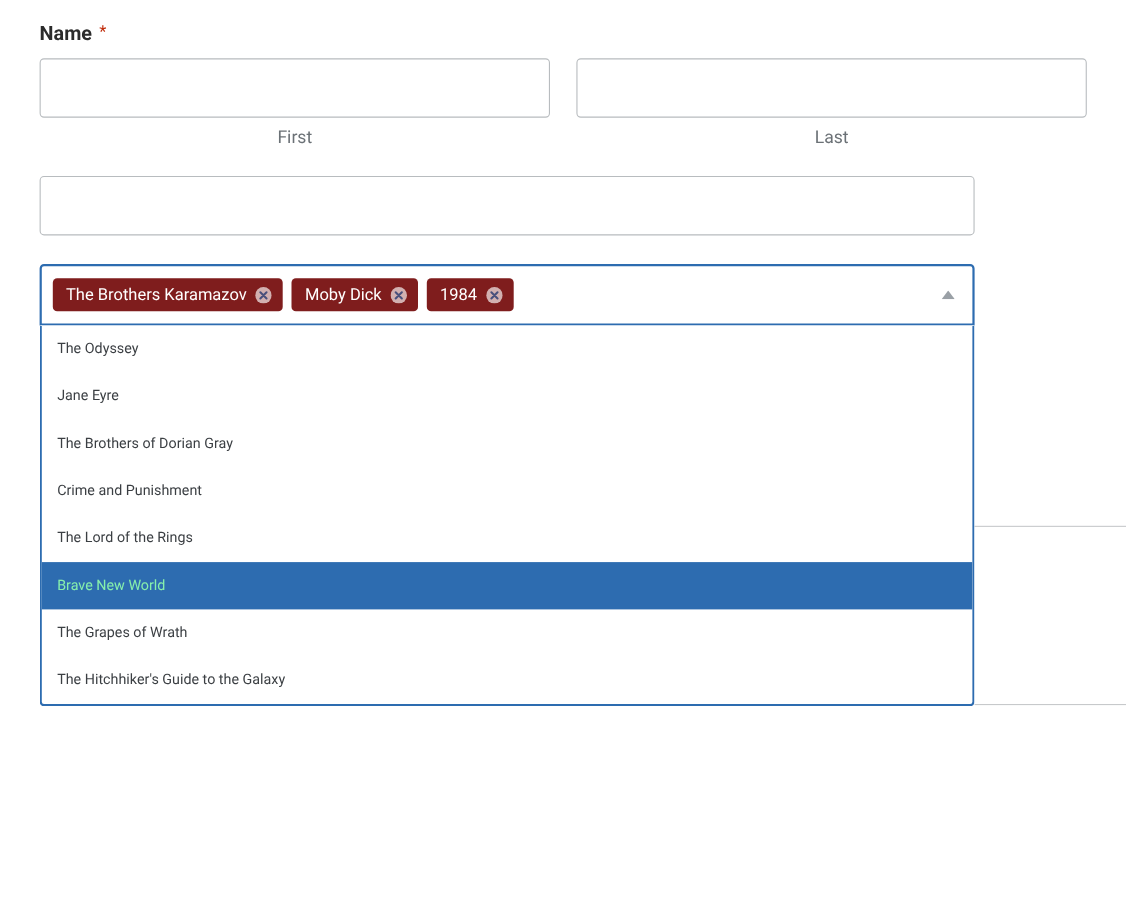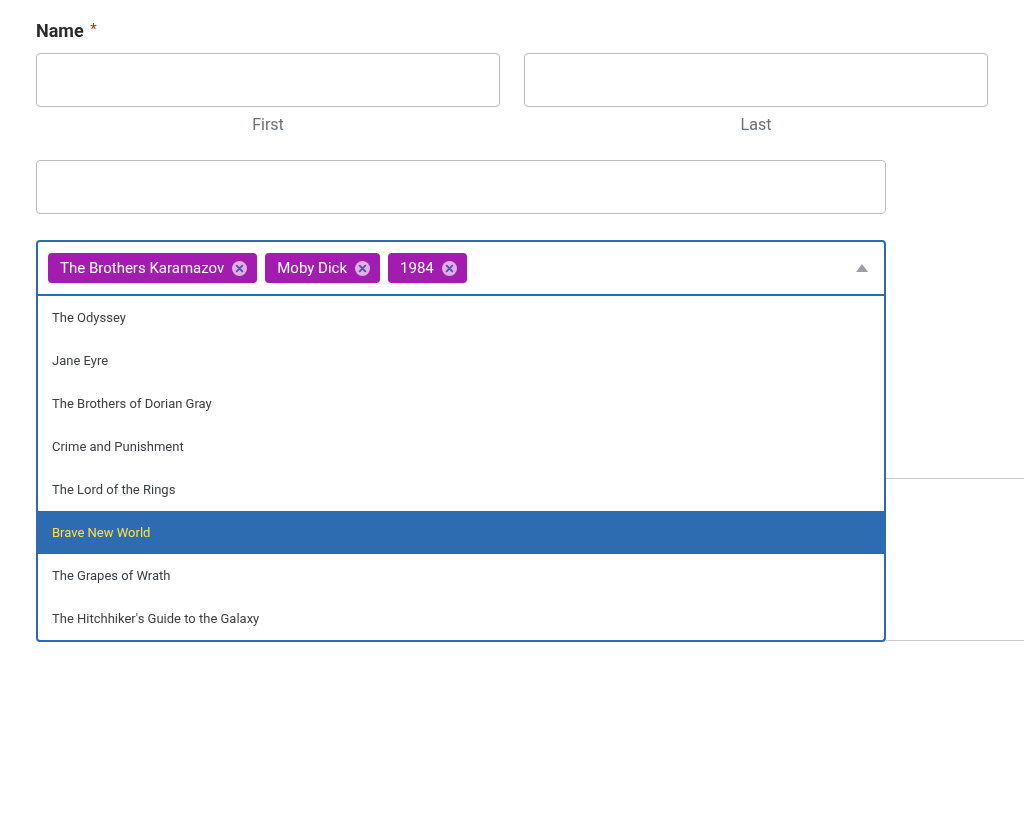--- a/index.html
+++ b/index.html
@@ -75,21 +75,21 @@
       background: #fff;
       padding: 10px 44px 10px 10px;
       min-height: 56px;
       display: flex;
       flex-wrap: wrap;
       gap: 8px;
       align-items: center;
       position: relative;
     }
     .chip {
-      background: #a21caf;
+      background: #7f1d1d;
       color: #fff;
       border-radius: 4px;
       padding: 6px 10px 6px 12px;
       font-size: 15px;
       display: inline-flex;
       align-items: center;
       gap: 8px;
     }
     .chip-label {
       white-space: nowrap;
@@ -128,21 +128,21 @@
       position: relative;
     }
     .option {
       padding: 14px 14px;
       font-size: 13px;
       color: #3b3f43;
       cursor: pointer;
     }
     .option.highlighted {
       background: #2d6cb0;
-      color: #fde047;
+      color: #86efac;
     }
     
     .multiselect-listbox::-webkit-scrollbar {
       width: 12px;
     }
     .multiselect-listbox::-webkit-scrollbar-track {
       background: transparent;
     }
     .multiselect-listbox::-webkit-scrollbar-thumb {
       background: #c4c7ca;

